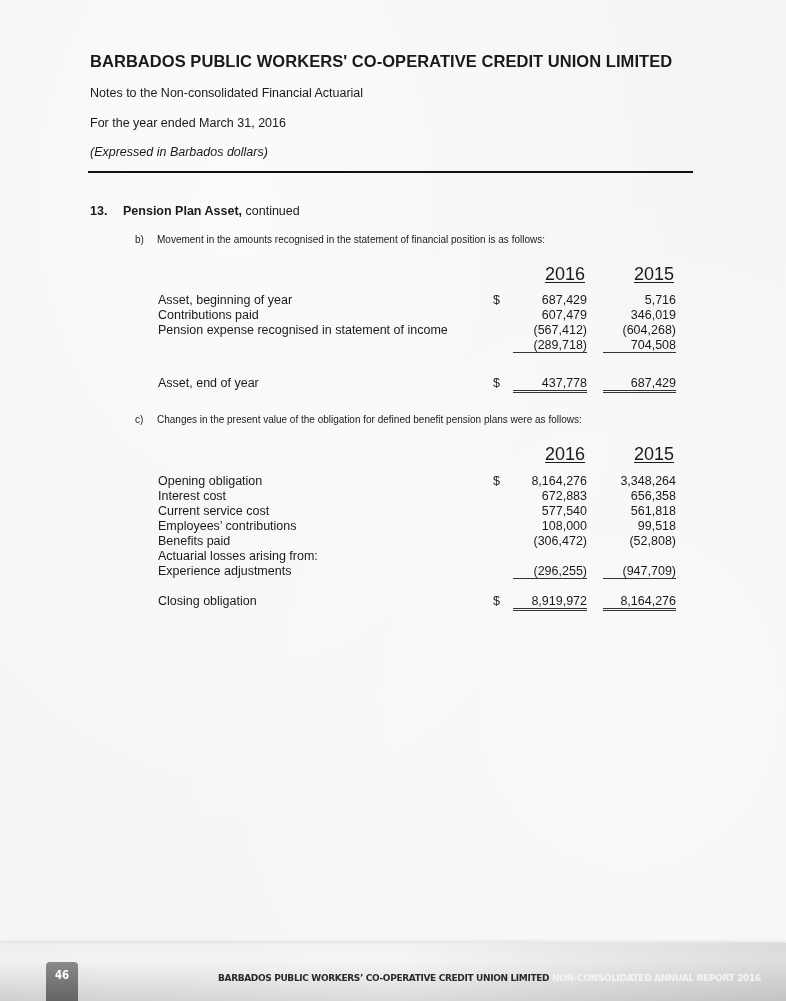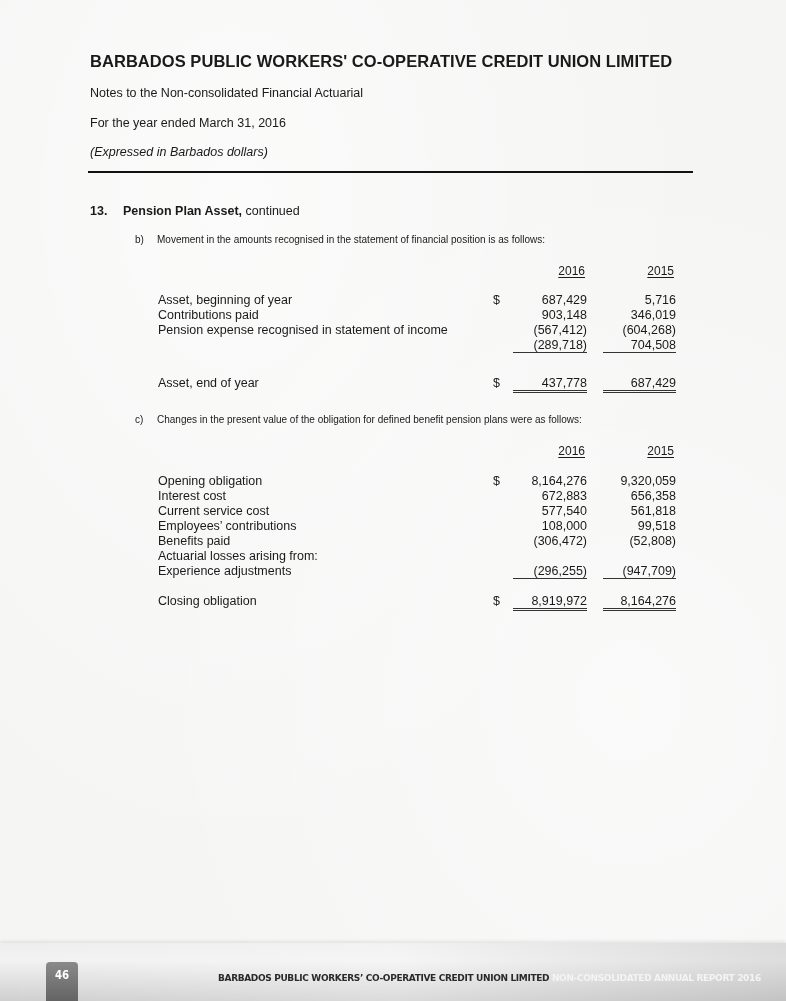--- a/index.html
+++ b/index.html
@@ -24,21 +24,21 @@
   .sub3 { top: 145px; font-style: italic; }
   .rule { left: 88px; top: 171px; width: 605px; height: 0; border-top: 2px solid #111; }
 
   .section-title { left: 90px; top: 204px; font-size: 12.5px; white-space: nowrap; }
   .section-title .num { font-weight: bold; display: inline-block; width: 33px; }
   .section-title .name { font-weight: bold; }
 
   .para { left: 135px; font-size: 10px; white-space: nowrap; }
   .para .letter { display: inline-block; width: 22px; }
 
-  .yr { font-size: 12px; text-decoration: underline; text-underline-offset: 2px; text-align: right; width: 70px; }
+  .yr { font-size: 18px; text-decoration: underline; text-underline-offset: 2px; text-align: right; width: 70px; }
 
   .row { left: 158px; width: 530px; height: 15px; font-size: 12.5px; }
   .row .label { position: absolute; left: 0; top: 0; white-space: nowrap; }
   .row .cur { position: absolute; left: 335px; top: 0; width: 12px; }
   .row .v1 { position: absolute; left: 355px; width: 74px; top: 0; text-align: right; }
   .row .v2 { position: absolute; left: 445px; width: 73px; top: 0; text-align: right; }
   .row .ul { border-bottom: 1px solid #333; }
   .row .dul { border-bottom: 3px double #333; }
 
   .footer {
@@ -91,21 +91,21 @@
 <div class="abs yr" style="left:604px; top:264px;">2015</div>
 
 <div class="abs row" style="top:293px;">
   <span class="label">Asset, beginning of year</span>
   <span class="cur">$</span>
   <span class="v1">687,429</span>
   <span class="v2">5,716</span>
 </div>
 <div class="abs row" style="top:308px;">
   <span class="label">Contributions paid</span>
-  <span class="v1">903,148</span>
+  <span class="v1">607,479</span>
   <span class="v2">346,019</span>
 </div>
 <div class="abs row" style="top:323px;">
   <span class="label">Pension expense recognised in statement of income</span>
   <span class="v1">(567,412)</span>
   <span class="v2">(604,268)</span>
 </div>
 <div class="abs row" style="top:338px;">
   <span class="v1 ul">(289,718)</span>
   <span class="v2 ul">704,508</span>
@@ -120,21 +120,21 @@
 <div class="abs para" style="top:414px;">
   <span class="letter">c)</span><span>Changes in the present value of the obligation for defined benefit pension plans were as follows:</span>
 </div>
 <div class="abs yr" style="left:515px; top:444px;">2016</div>
 <div class="abs yr" style="left:604px; top:444px;">2015</div>
 
 <div class="abs row" style="top:474px;">
   <span class="label">Opening obligation</span>
   <span class="cur">$</span>
   <span class="v1">8,164,276</span>
-  <span class="v2">9,320,059</span>
+  <span class="v2">3,348,264</span>
 </div>
 <div class="abs row" style="top:489px;">
   <span class="label">Interest cost</span>
   <span class="v1">672,883</span>
   <span class="v2">656,358</span>
 </div>
 <div class="abs row" style="top:504px;">
   <span class="label">Current service cost</span>
   <span class="v1">577,540</span>
   <span class="v2">561,818</span>

